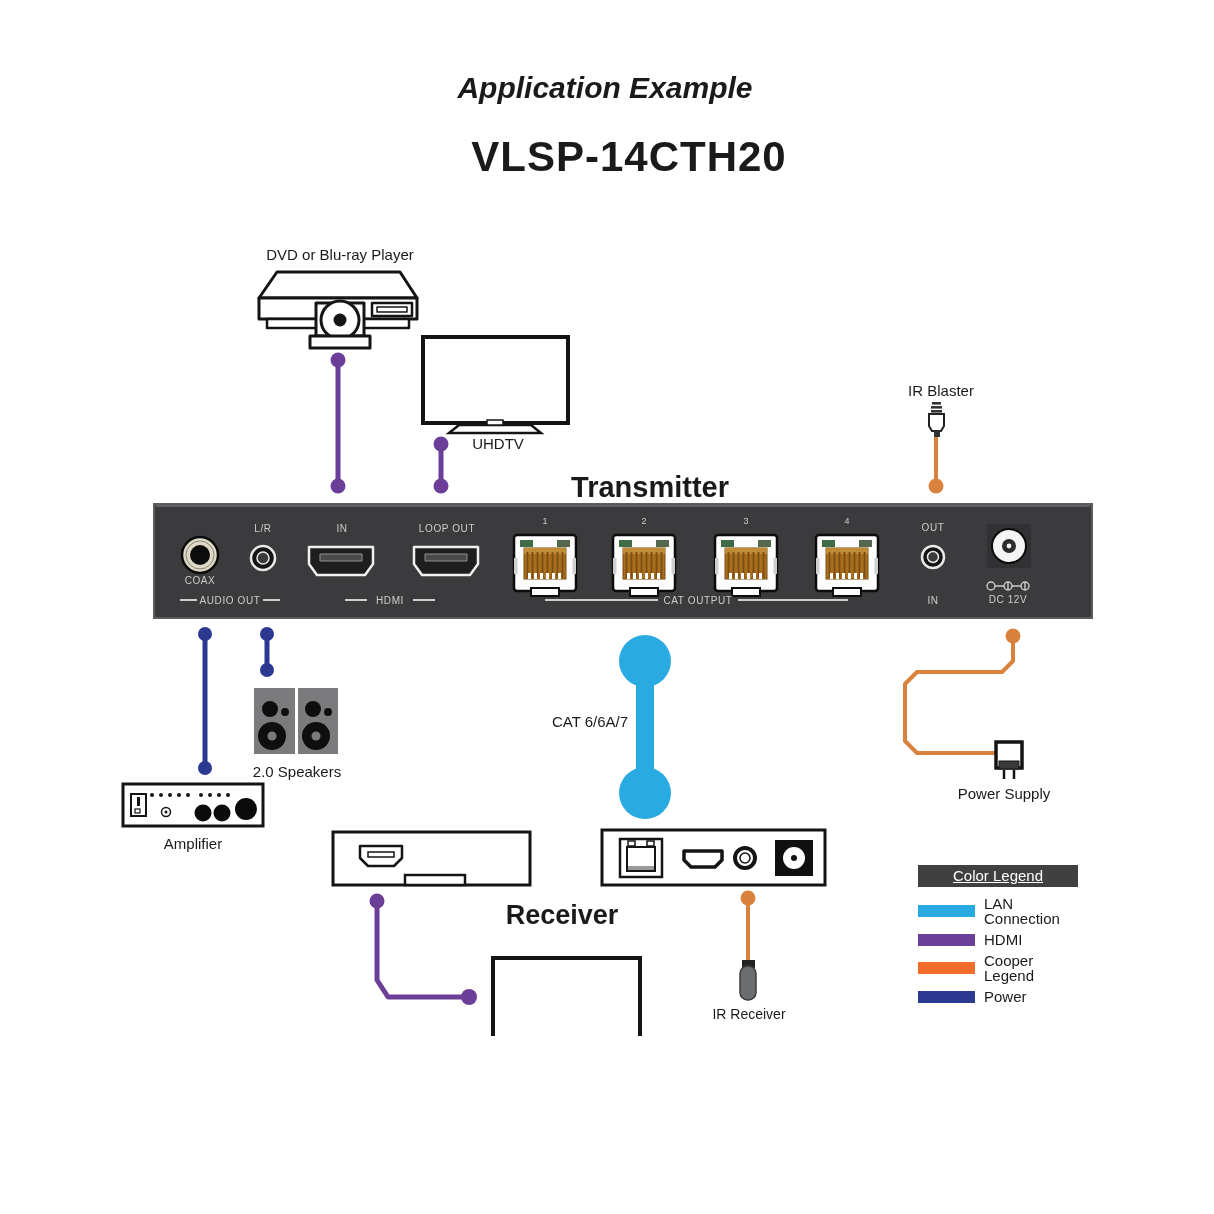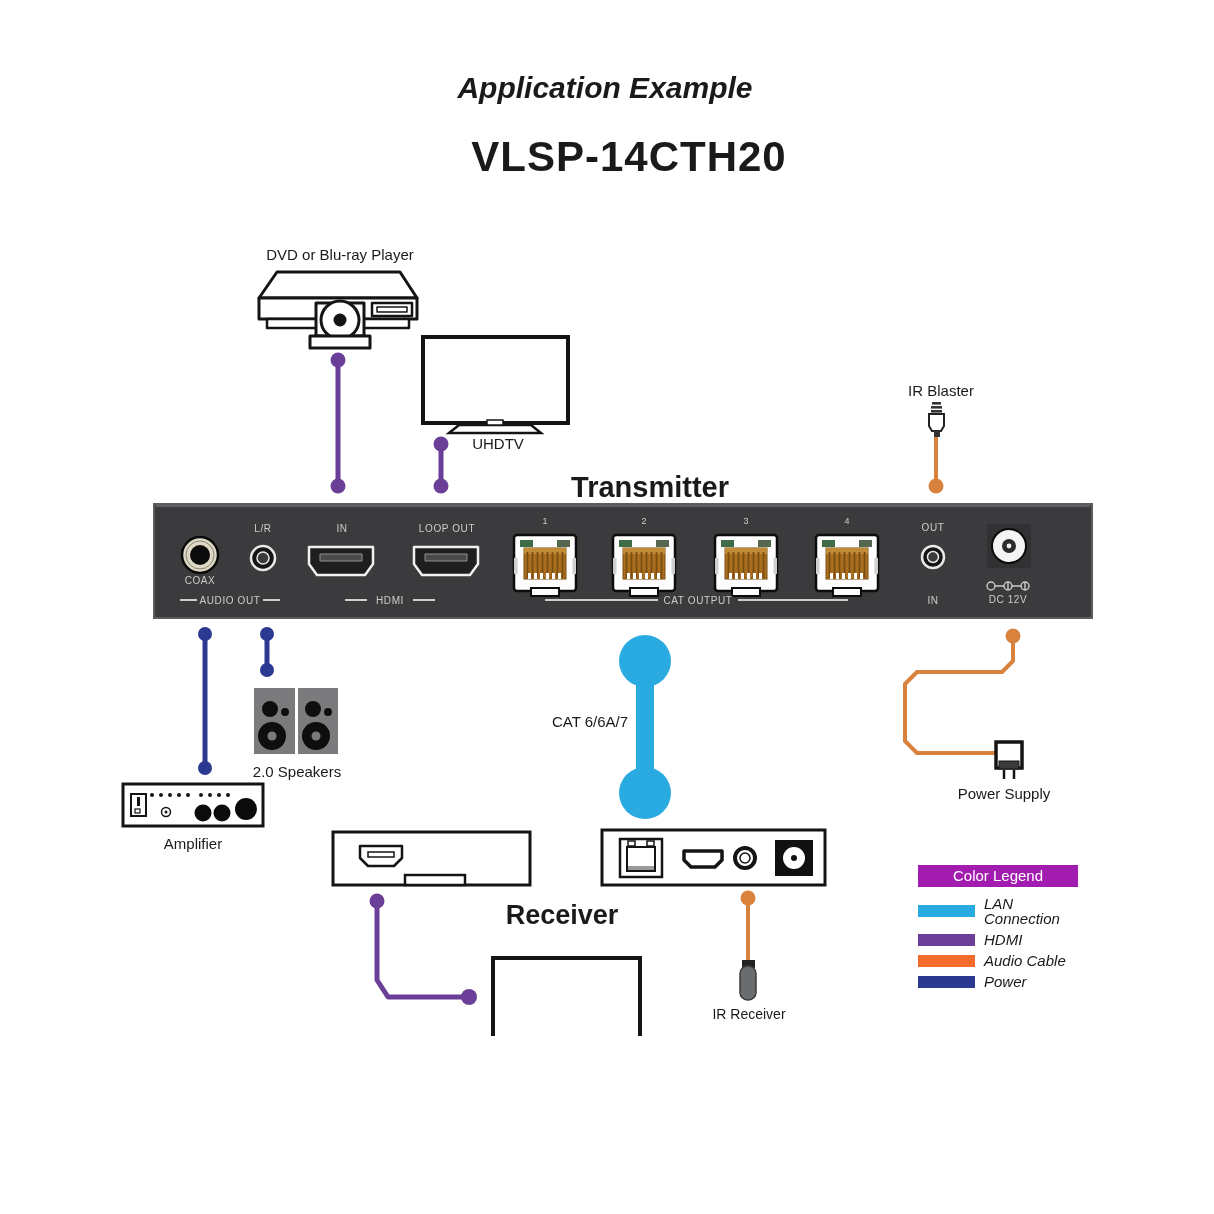--- a/index.html
+++ b/index.html
@@ -29,26 +29,26 @@
   .outline{fill:#ffffff;stroke:var(--ink);}
   .line-hdmi{stroke:var(--hdmi);fill:none;}
   .dot-hdmi{fill:var(--hdmi);}
   .line-audio{stroke:var(--audio);fill:none;}
   .dot-audio{fill:var(--audio);}
   .line-copper{stroke:var(--copper);fill:none;}
   .dot-copper{fill:var(--copper);}
   .fill-lan{fill:var(--lan);}
 
   .legend{position:absolute;left:918px;top:865px;width:160px;}
-  .legend-title{background:#a21caf;color:#fff;font-size:15px;height:22px;line-height:22px;
-                text-align:center;}
+  .legend-title{background:#404040;color:#fff;font-size:15px;height:22px;line-height:22px;
+                text-align:center;text-decoration:underline;}
   .legend-row{display:flex;align-items:center;margin-top:6px;}
   .legend-row.first{margin-top:9px;}
   .swatch{display:inline-block;width:57px;height:12px;margin-right:9px;flex:0 0 auto;}
-  .legend-label{font-size:15px;color:#1a1a1a;line-height:1;font-style:italic;}
+  .legend-label{font-size:15px;color:#1a1a1a;line-height:1;}
 </style>
 </head>
 <body>
 
 <div id="app">
 
 <svg id="diagram" width="1214" height="1214" viewBox="0 0 1214 1214">
 
   <text class="title1" x="605" y="98" text-anchor="middle">Application Example</text>
   <text class="title2" x="629" y="171" text-anchor="middle">VLSP-14CTH20</text>
@@ -396,21 +396,21 @@
   <div class="legend-row first">
     <span class="swatch" style="background-color: rgb(41, 171, 226);"></span>
     <span class="legend-label">LAN Connection</span>
   </div>
   <div class="legend-row">
     <span class="swatch" style="background-color: rgb(107, 62, 152);"></span>
     <span class="legend-label">HDMI</span>
   </div>
   <div class="legend-row">
     <span class="swatch" style="background-color: rgb(242, 108, 44);"></span>
-    <span class="legend-label">Audio Cable</span>
+    <span class="legend-label">Cooper Legend</span>
   </div>
   <div class="legend-row">
     <span class="swatch" style="background-color: rgb(43, 57, 144);"></span>
     <span class="legend-label">Power</span>
   </div>
 </div>
 
 </div>
 
 </body></html>

